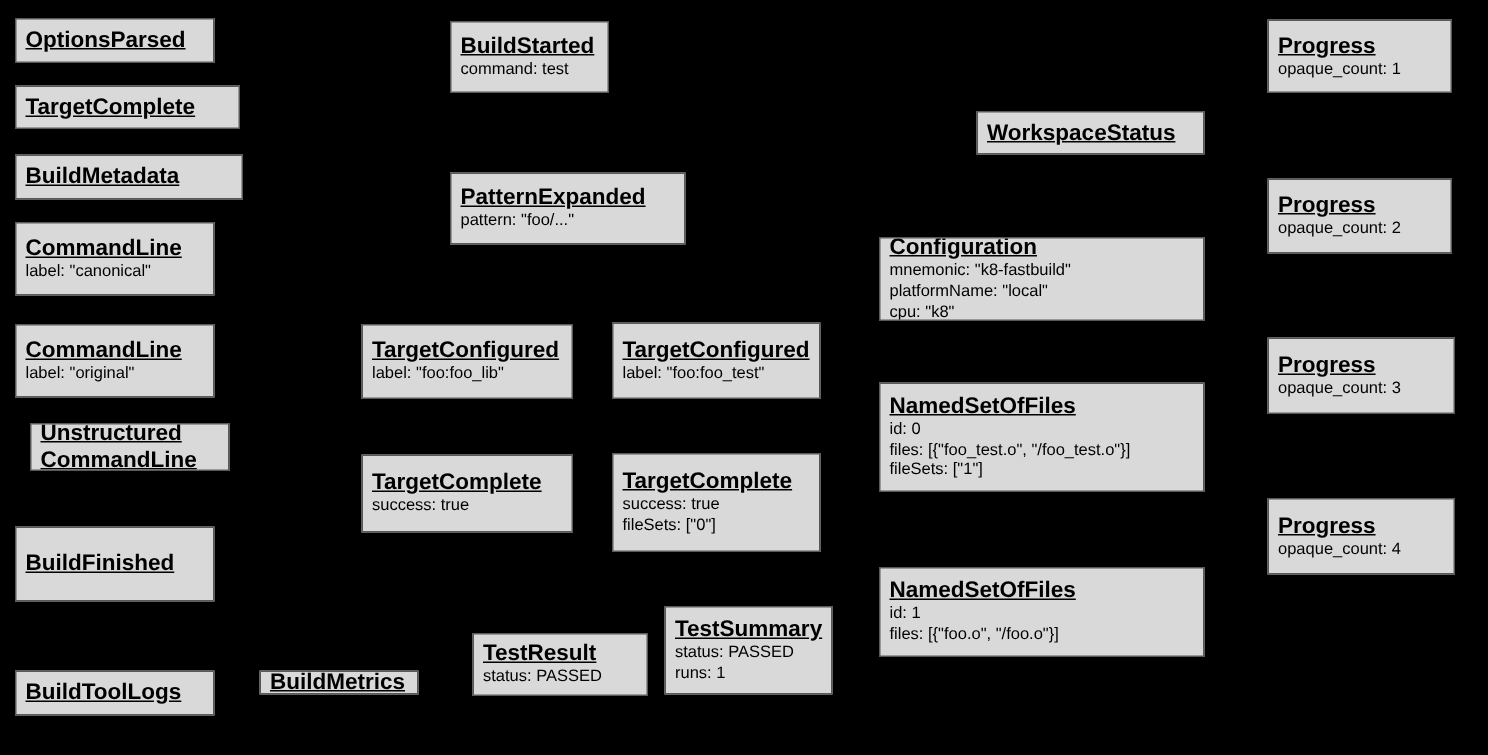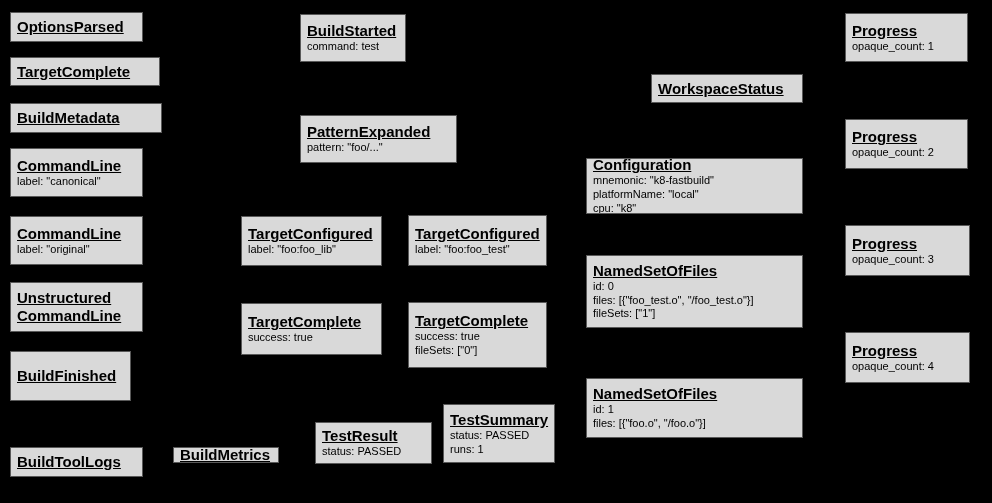--- a/index.html
+++ b/index.html
@@ -64,27 +64,27 @@
   <div class="node" style="left:10px;top:148px;width:133px;height:49px">
     <div class="node-title">CommandLine</div>
     <div class="node-body">label: "canonical"</div>
   </div>
 
   <div class="node" style="left:10px;top:216px;width:133px;height:49px">
     <div class="node-title">CommandLine</div>
     <div class="node-body">label: "original"</div>
   </div>
 
-  <div class="node" style="left:10px;top:282px;width:133px;height:50px">
+  <div class="node" style="left:20px;top:282px;width:133px;height:32px">
     <div class="node-title">Unstructured
 CommandLine</div>
 
   </div>
 
-  <div class="node" style="left:10px;top:351px;width:121px;height:50px">
+  <div class="node" style="left:10px;top:351px;width:133px;height:50px">
     <div class="node-title">BuildFinished</div>
   </div>
 
   <div class="node" style="left:10px;top:447px;width:133px;height:30px">
     <div class="node-title">BuildToolLogs</div>
 
   </div>
 
   <div class="node" style="left:173px;top:447px;width:106px;height:16px">
     <div class="node-title">BuildMetrics</div>

